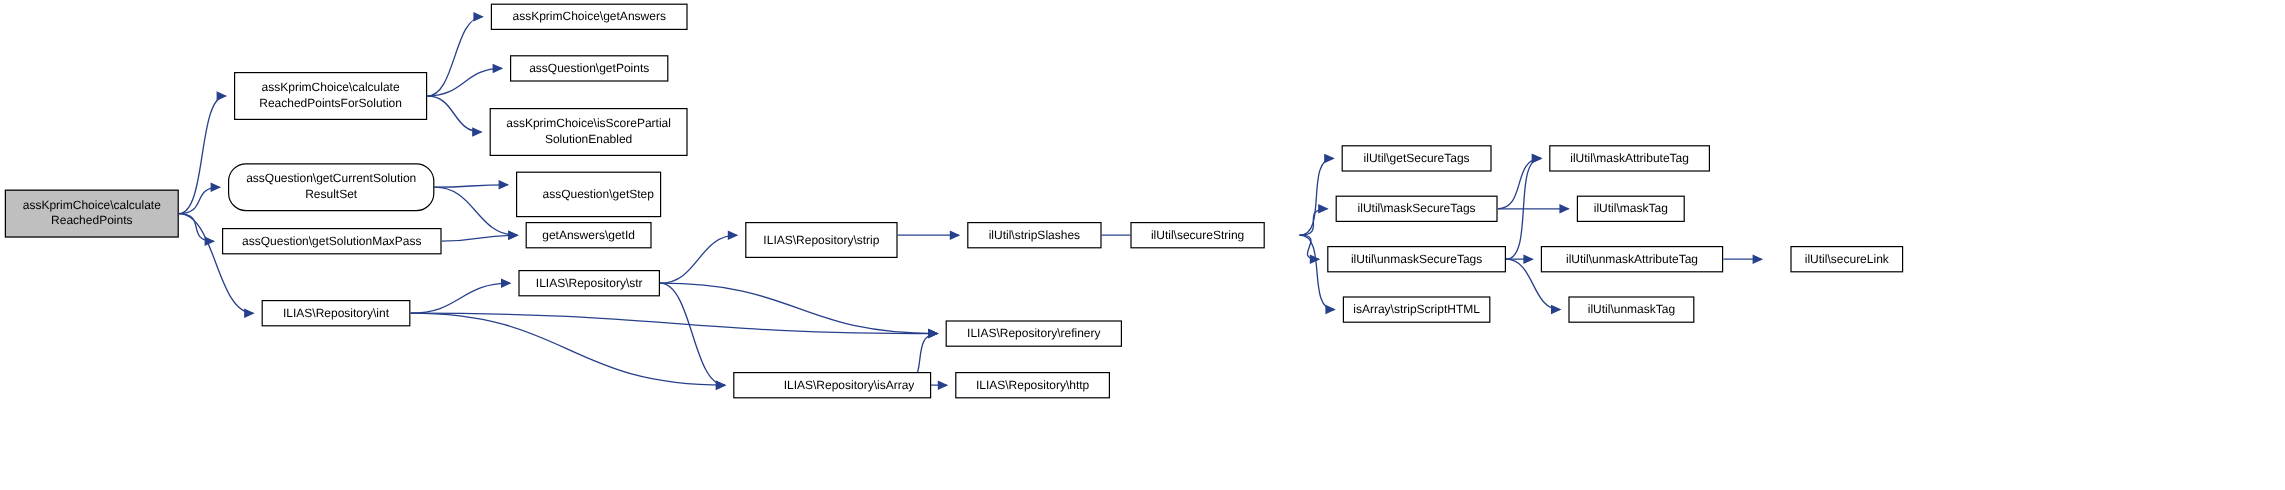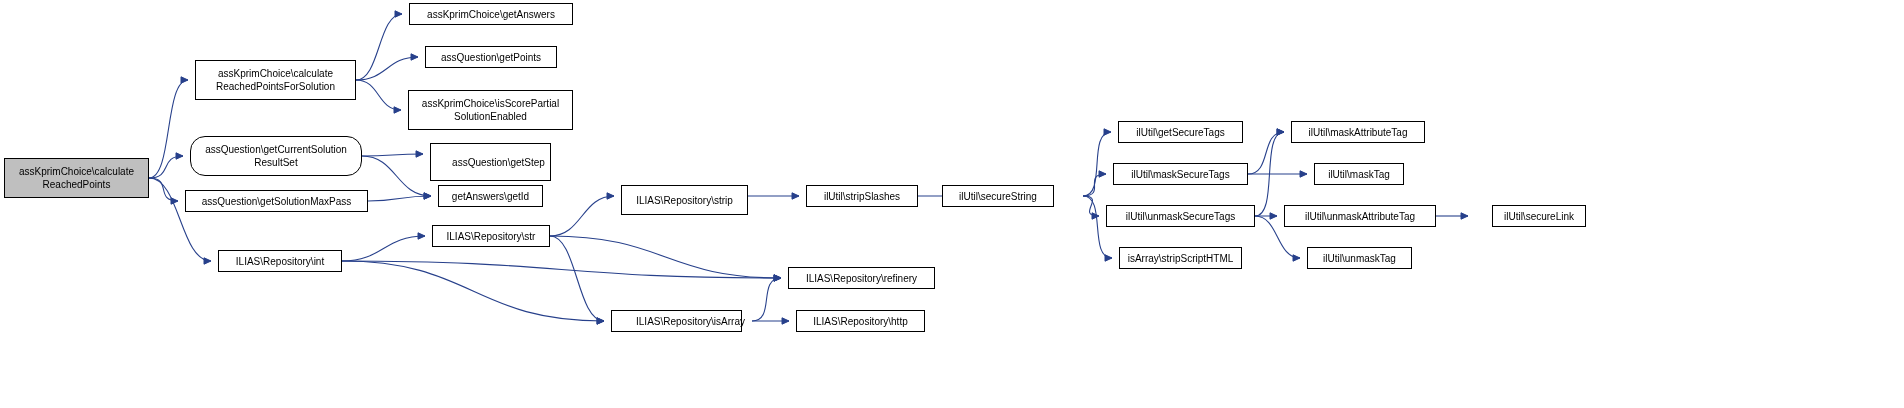--- a/index.html
+++ b/index.html
@@ -113,16 +113,16 @@
       <div class="node" style="left: 1118px; top: 121px; width: 125px; height: 22px;">ilUtil\getSecureTags</div>
       <div class="node" style="left: 1113px; top: 163px; width: 135px; height: 22px;">ilUtil\maskSecureTags</div>
       <div class="node" style="left: 1106px; top: 205px; width: 149px; height: 22px;">ilUtil\unmaskSecureTags</div>
       <div class="node" style="left: 1119px; top: 247px; width: 123px; height: 22px;">isArray\stripScriptHTML</div>
       <div class="node" style="left: 1291px; top: 121px; width: 134px; height: 22px;">ilUtil\maskAttributeTag</div>
       <div class="node" style="left: 1314px; top: 163px; width: 90px; height: 22px;">ilUtil\maskTag</div>
       <div class="node" style="left: 1284px; top: 205px; width: 152px; height: 22px;">ilUtil\unmaskAttributeTag</div>
       <div class="node" style="left: 1307px; top: 247px; width: 105px; height: 22px;">ilUtil\unmaskTag</div>
       <div class="node" style="left: 1475px; top: 205px; width: 94px; height: 22px; margin-left: 17px;">ilUtil\secureLink</div>
       <div class="node" style="left: 788px; top: 267px; width: 147px; height: 22px;">ILIAS\Repository\refinery</div>
-      <div class="node" style="left: 611px; top: 310px; width: 131px; height: 22px; padding-left: 28px;">ILIAS\Repository\isArray</div>
+      <div class="node" style="left: 611px; top: 310px; width: 165px; height: 22px; padding-left: 28px;">ILIAS\Repository\isArray</div>
       <div class="node" style="left: 796px; top: 310px; width: 129px; height: 22px;">ILIAS\Repository\http</div>
     </div>
 </div>
 
 </body></html>

